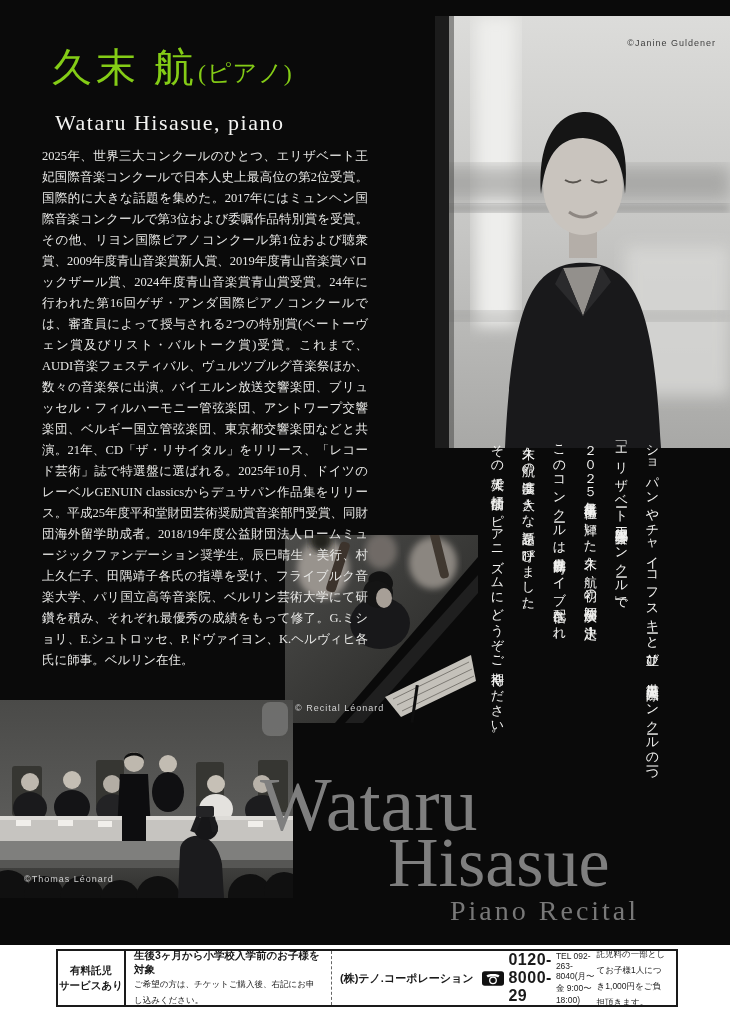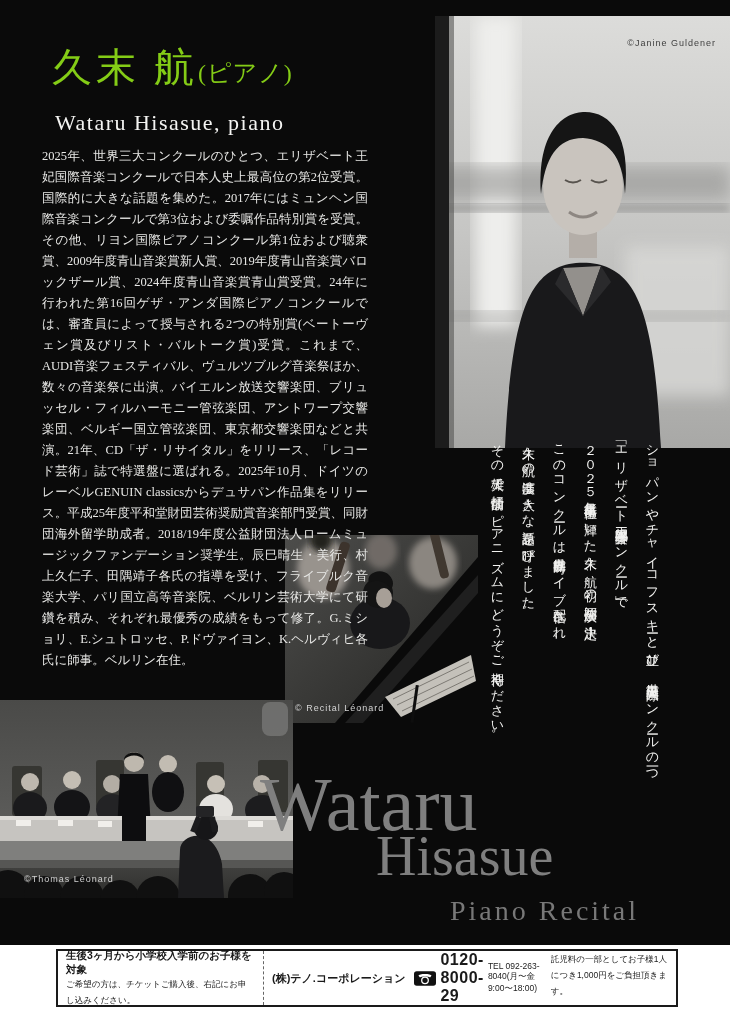--- a/index.html
+++ b/index.html
@@ -30,21 +30,21 @@
 
   
   .lead{position:absolute;top:436px;right:62px;height:420px;z-index:2;
         writing-mode:vertical-rl;text-orientation:upright;
         font-size:13px;line-height:31px;letter-spacing:1px;color:#f2f2f0;}
   .lead div{margin:0;}
 
   
   .big{position:absolute;z-index:3;color:#7f7f7f;line-height:1;white-space:nowrap;}
   .big1{left:260px;top:766px;font-size:76px;}
-  .big2{left:376px;top:828px;font-size:56px;text-align:center;}
+  .big2{left:388px;top:828px;font-size:70px;text-align:center;}
   .big3{left:450px;top:897px;font-size:28px;letter-spacing:3px;color:#787878;}
 
   
   .footer{position:absolute;left:0;top:945px;width:730px;height:79px;background:#ffffff;
           z-index:4;font-family:"Liberation Sans","DejaVu Sans",sans-serif;color:#1a1a1a;}
   .fbox{position:absolute;left:56px;top:4px;width:622px;height:58px;border:2px solid #1a1a1a;
         box-sizing:border-box;display:flex;align-items:stretch;}
   .fcell1{width:66px;display:flex;flex-direction:column;justify-content:center;align-items:center;
           border-right:2px solid #1a1a1a;font-size:10.5px;font-weight:bold;line-height:15px;text-align:center;}
   .fcell2{width:206px;display:flex;flex-direction:column;justify-content:center;
@@ -213,20 +213,24 @@
     </svg>
     <span class="credit credit-stage">©Thomas Léonard</span>
   </div>
 
   <div class="big big1">Wataru</div>
   <div class="big big2">Hisasue</div>
   <div class="big big3">Piano Recital</div>
 
   <div class="footer">
     <div class="fbox">
+      <div class="fcell1">
+        <div>有料託児</div>
+        <div>サービスあり</div>
+      </div>
       <div class="fcell2">
         <div class="fbold">生後3ヶ月から小学校入学前のお子様を対象</div>
         <div class="fsmall">ご希望の方は、チケットご購入後、右記にお申し込みください。</div>
       </div>
       <div class="fcell3">
         <div class="fcompany">(株)テノ.コーポレーション</div>
         <div class="fright">
           <div class="fphone-row">
             <span class="freedial">
               <svg viewBox="0 0 24 16" width="22" height="15">

